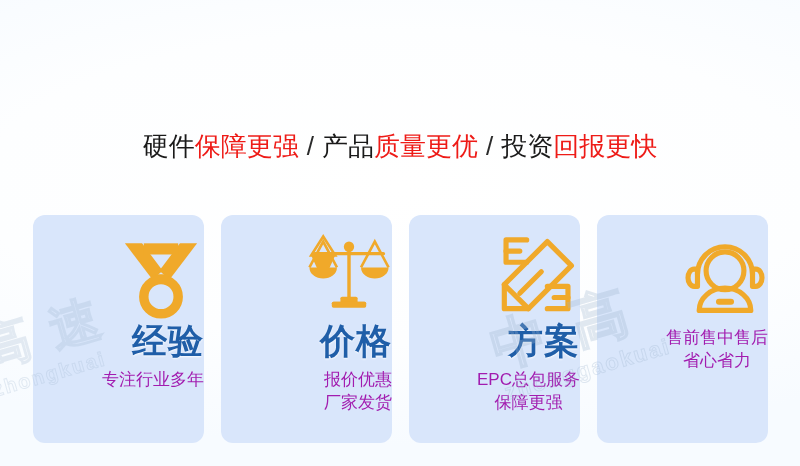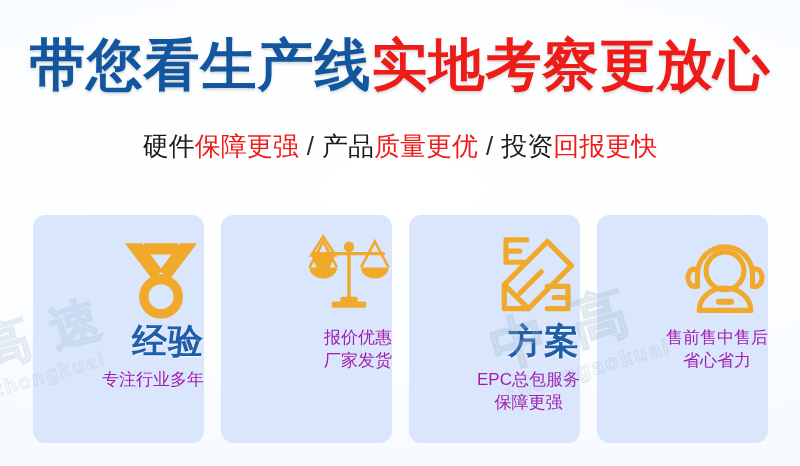--- a/index.html
+++ b/index.html
@@ -160,23 +160,20 @@
     margin-top: -4px;
     color: transparent;
     -webkit-text-stroke: 1px #9fb6cf;
   }
 </style>
 </head>
 <body>
 
 <div id="banner">
 
-  <div class="headline">
-    <span class="hl-blue">带您看生产线</span><span class="hl-red">实地考察更放心</span>
-  </div>
 
   <div class="subheadline">
     <span class="sb-dark">硬件</span><span class="sb-red">保障更强</span><span class="sb-sep">/</span><span class="sb-dark">产品</span><span class="sb-red">质量更优</span><span class="sb-sep">/</span><span class="sb-dark">投资</span><span class="sb-red">回报更快</span>
   </div>
 
   <div class="card-row">
 
     <div class="card">
       <svg class="card-icon" viewBox="0 0 100 100">
         <g fill="#f0a92a">
@@ -205,20 +202,21 @@
         <rect x="30" y="80" width="40" height="7" rx="2" fill="#f0a92a"></rect>
 
         <path d="M6 26 L34 26 L24 48 A16 13 0 0 1 16 48 Z" fill="#f0a92a"></path>
         <path d="M6 26 L20 4 L34 26 Z" fill="none" stroke="#f0a92a" stroke-width="3"></path>
         <path d="M4 40 A16 13 0 0 0 36 40 Z" fill="#f0a92a"></path>
         <path d="M4 40 L20 10 L36 40" fill="none" stroke="#f0a92a" stroke-width="3"></path>
 
         <path d="M64 40 A16 13 0 0 0 96 40 Z" fill="#f0a92a"></path>
         <path d="M64 40 L80 10 L96 40" fill="none" stroke="#f0a92a" stroke-width="3"></path>
       </svg>
+      <div class="card-title">价格</div>
       <div class="card-desc">
         <span class="line">报价优惠</span>
         <span class="line">厂家发货</span>
       </div>
     </div>
 
     <div class="card">
       <svg class="card-icon" viewBox="0 0 100 100">
         <g fill="none" stroke="#f0a92a" stroke-width="6" stroke-linejoin="round" stroke-linecap="round">
 

